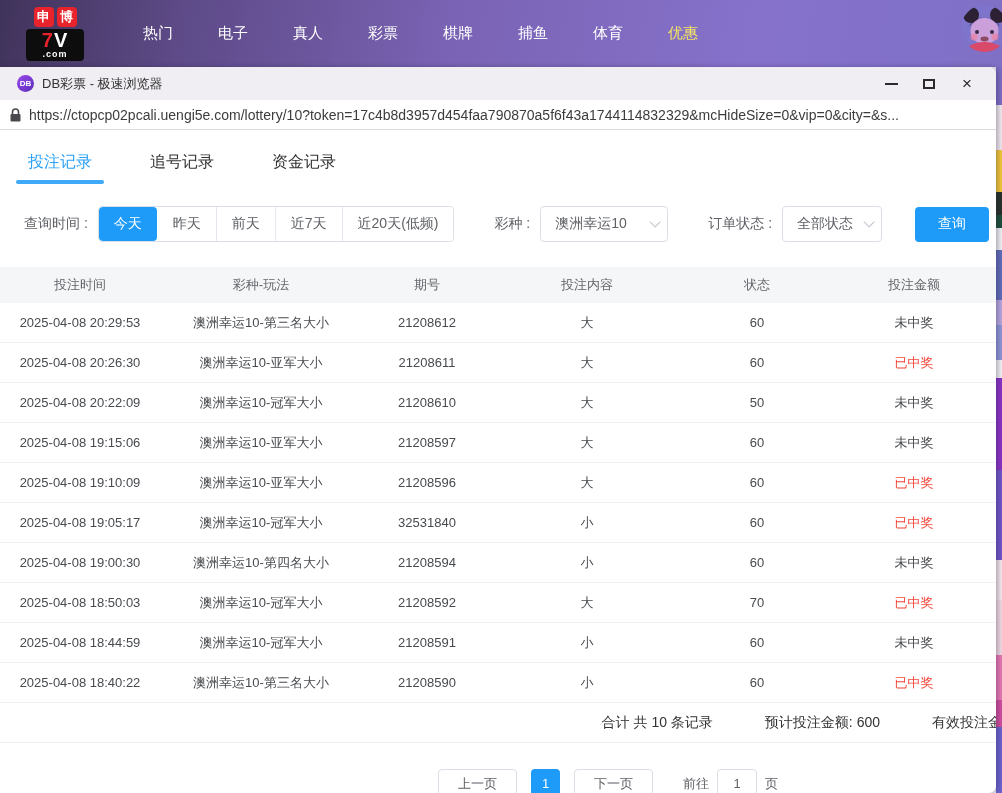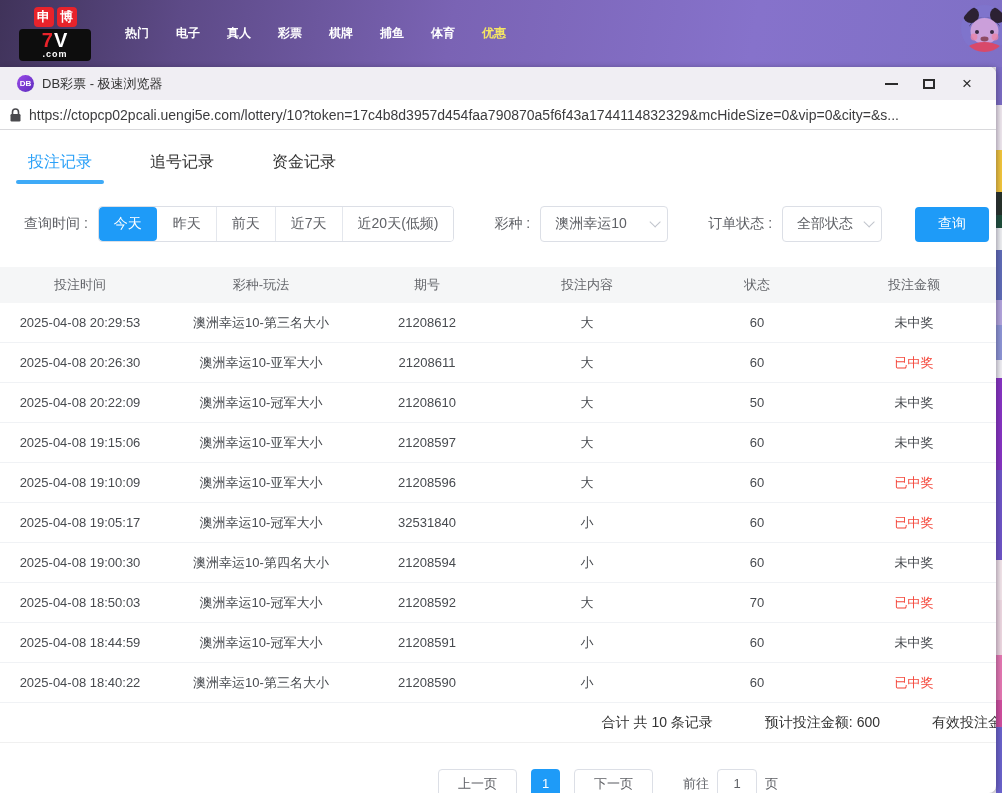--- a/index.html
+++ b/index.html
@@ -8,26 +8,26 @@
   .stage { position:relative; width:1002px; height:793px; overflow:hidden; }
 
   
   .navbar { position:absolute; left:0; top:0; width:1002px; height:67px;
     background:linear-gradient(100deg,#40335a 0%,#5d4a87 18%,#7a63b4 45%,#8672cb 75%,#7f70c6 100%);
     display:flex; align-items:center; }
   .logo { margin-left:26px; width:58px; display:flex; flex-direction:column; align-items:center; }
   .logo-badges { display:flex; gap:3px; margin-bottom:2px; }
   .logo-badge { width:20px; height:20px; background:#e8232b; border-radius:4px; color:#fff;
     font-size:13px; font-weight:bold; display:flex; align-items:center; justify-content:center; }
-  .logo-black { background:#0d0d0d; border-radius:4px; width:72px; padding:1px 0 2px; text-align:center; line-height:1; }
+  .logo-black { background:#0d0d0d; border-radius:4px; width:58px; padding:1px 0 2px; text-align:center; line-height:1; }
   .logo-main { font-size:20px; font-weight:bold; letter-spacing:1px; color:#fff; }
   .logo-main b { color:#e8232b; }
   .logo-sub { font-size:9px; font-weight:bold; color:#fff; letter-spacing:1px; }
   .nav-menu { display:flex; margin-left:14px; }
-  .nav-item { color:#ffffff; font-size:12px; font-weight:bold; padding:10px 0; margin-left:27px; cursor:pointer; }
+  .nav-item { color:#ffffff; font-size:15px; font-weight:normal; padding:10px 0; margin-left:45px; cursor:pointer; }
   .nav-item.hl { color:#f5e663; }
   .avatar { position:absolute; left:961px; top:5px; width:47px; height:47px; border-radius:50%;
     overflow:hidden; background:#7f74cc; }
 
   
   .bg-strip { position:absolute; left:996px; top:67px; width:6px; height:726px;
     background:linear-gradient(180deg,
       #7b6cc4 0px,#7b6cc4 38px,#efe8ee 38px,#efe8ee 83px,#f3c73b 83px,#f3c73b 125px,
       #27322a 125px,#27322a 148px,#1d4f3a 148px,#1d4f3a 161px,#eef0f2 161px,#eef0f2 183px,
       #5f6cb8 183px,#5f6cb8 233px,#b3a6de 233px,#b3a6de 258px,#8d96d6 258px,#8d96d6 293px,

